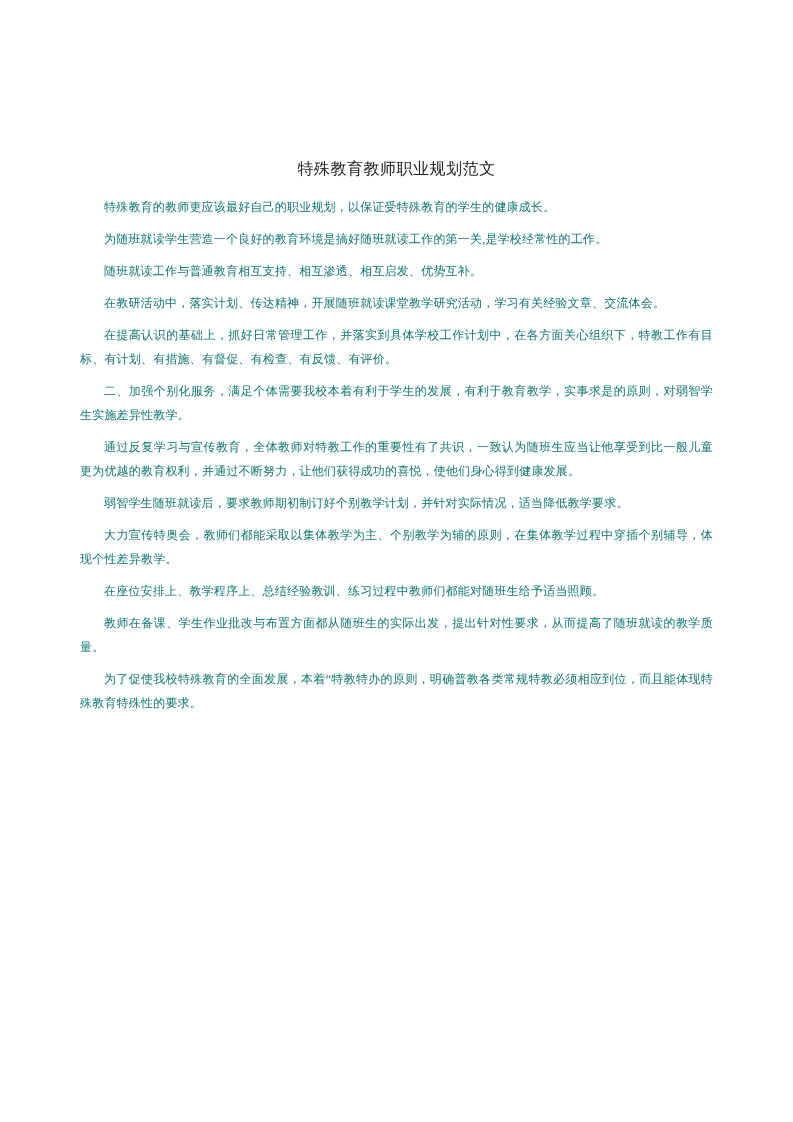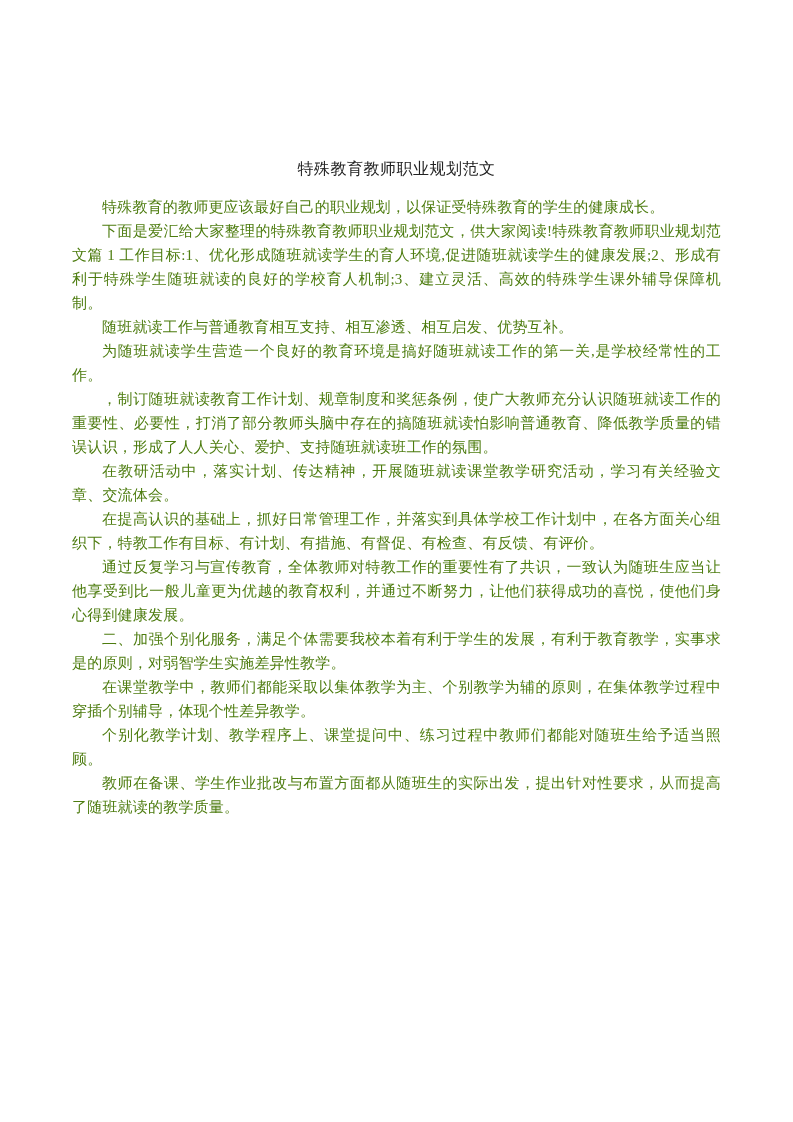--- a/index.html
+++ b/index.html
@@ -23,43 +23,43 @@
   .doc-title {
     margin: 0 0 14px 0;
     font-size: 16px;
     font-weight: normal;
     text-align: center;
     line-height: 24px;
     color: #222222;
     letter-spacing: 0.5px;
   }
   .doc-body p {
-    margin: 0;
-    font-size: 15px;
+    margin: 8px;
+    font-size: 12px;
     line-height: 24px;
     text-align: justify;
     text-justify: inter-ideograph;
     text-indent: 2em;
-    color: #4d7c0f;
+    color: #0f766e;
     letter-spacing: 0.2px;
     word-break: break-all;
   }
 </style>
 </head>
 <body>
 
 <div class="page">
   <h1 class="doc-title">特殊教育教师职业规划范文</h1>
   <div class="doc-body" id="paragraphs">
       <p>特殊教育的教师更应该最好自己的职业规划，以保证受特殊教育的学生的健康成长。</p>
-      <p>下面是爱汇给大家整理的特殊教育教师职业规划范文，供大家阅读!特殊教育教师职业规划范文篇 1 工作目标:1、优化形成随班就读学生的育人环境,促进随班就读学生的健康发展;2、形成有利于特殊学生随班就读的良好的学校育人机制;3、建立灵活、高效的特殊学生课外辅导保障机制。</p>
+      <p>为随班就读学生营造一个良好的教育环境是搞好随班就读工作的第一关,是学校经常性的工作。</p>
       <p>随班就读工作与普通教育相互支持、相互渗透、相互启发、优势互补。</p>
-      <p>为随班就读学生营造一个良好的教育环境是搞好随班就读工作的第一关,是学校经常性的工作。</p>
-      <p>，制订随班就读教育工作计划、规章制度和奖惩条例，使广大教师充分认识随班就读工作的重要性、必要性，打消了部分教师头脑中存在的搞随班就读怕影响普通教育、降低教学质量的错误认识，形成了人人关心、爱护、支持随班就读班工作的氛围。</p>
       <p>在教研活动中，落实计划、传达精神，开展随班就读课堂教学研究活动，学习有关经验文章、交流体会。</p>
       <p>在提高认识的基础上，抓好日常管理工作，并落实到具体学校工作计划中，在各方面关心组织下，特教工作有目标、有计划、有措施、有督促、有检查、有反馈、有评价。</p>
+      <p>二、加强个别化服务，满足个体需要我校本着有利于学生的发展，有利于教育教学，实事求是的原则，对弱智学生实施差异性教学。</p>
       <p>通过反复学习与宣传教育，全体教师对特教工作的重要性有了共识，一致认为随班生应当让他享受到比一般儿童更为优越的教育权利，并通过不断努力，让他们获得成功的喜悦，使他们身心得到健康发展。</p>
-      <p>二、加强个别化服务，满足个体需要我校本着有利于学生的发展，有利于教育教学，实事求是的原则，对弱智学生实施差异性教学。</p>
-      <p>在课堂教学中，教师们都能采取以集体教学为主、个别教学为辅的原则，在集体教学过程中穿插个别辅导，体现个性差异教学。</p>
-      <p>个别化教学计划、教学程序上、课堂提问中、练习过程中教师们都能对随班生给予适当照顾。</p>
+      <p>弱智学生随班就读后，要求教师期初制订好个别教学计划，并针对实际情况，适当降低教学要求。</p>
+      <p>大力宣传特奥会，教师们都能采取以集体教学为主、个别教学为辅的原则，在集体教学过程中穿插个别辅导，体现个性差异教学。</p>
+      <p>在座位安排上、教学程序上、总结经验教训、练习过程中教师们都能对随班生给予适当照顾。</p>
       <p>教师在备课、学生作业批改与布置方面都从随班生的实际出发，提出针对性要求，从而提高了随班就读的教学质量。</p>
+      <p>为了促使我校特殊教育的全面发展，本着“特教特办的原则，明确普教各类常规特教必须相应到位，而且能体现特殊教育特殊性的要求。</p>
     </div>
 </div>
 
 </body></html>

